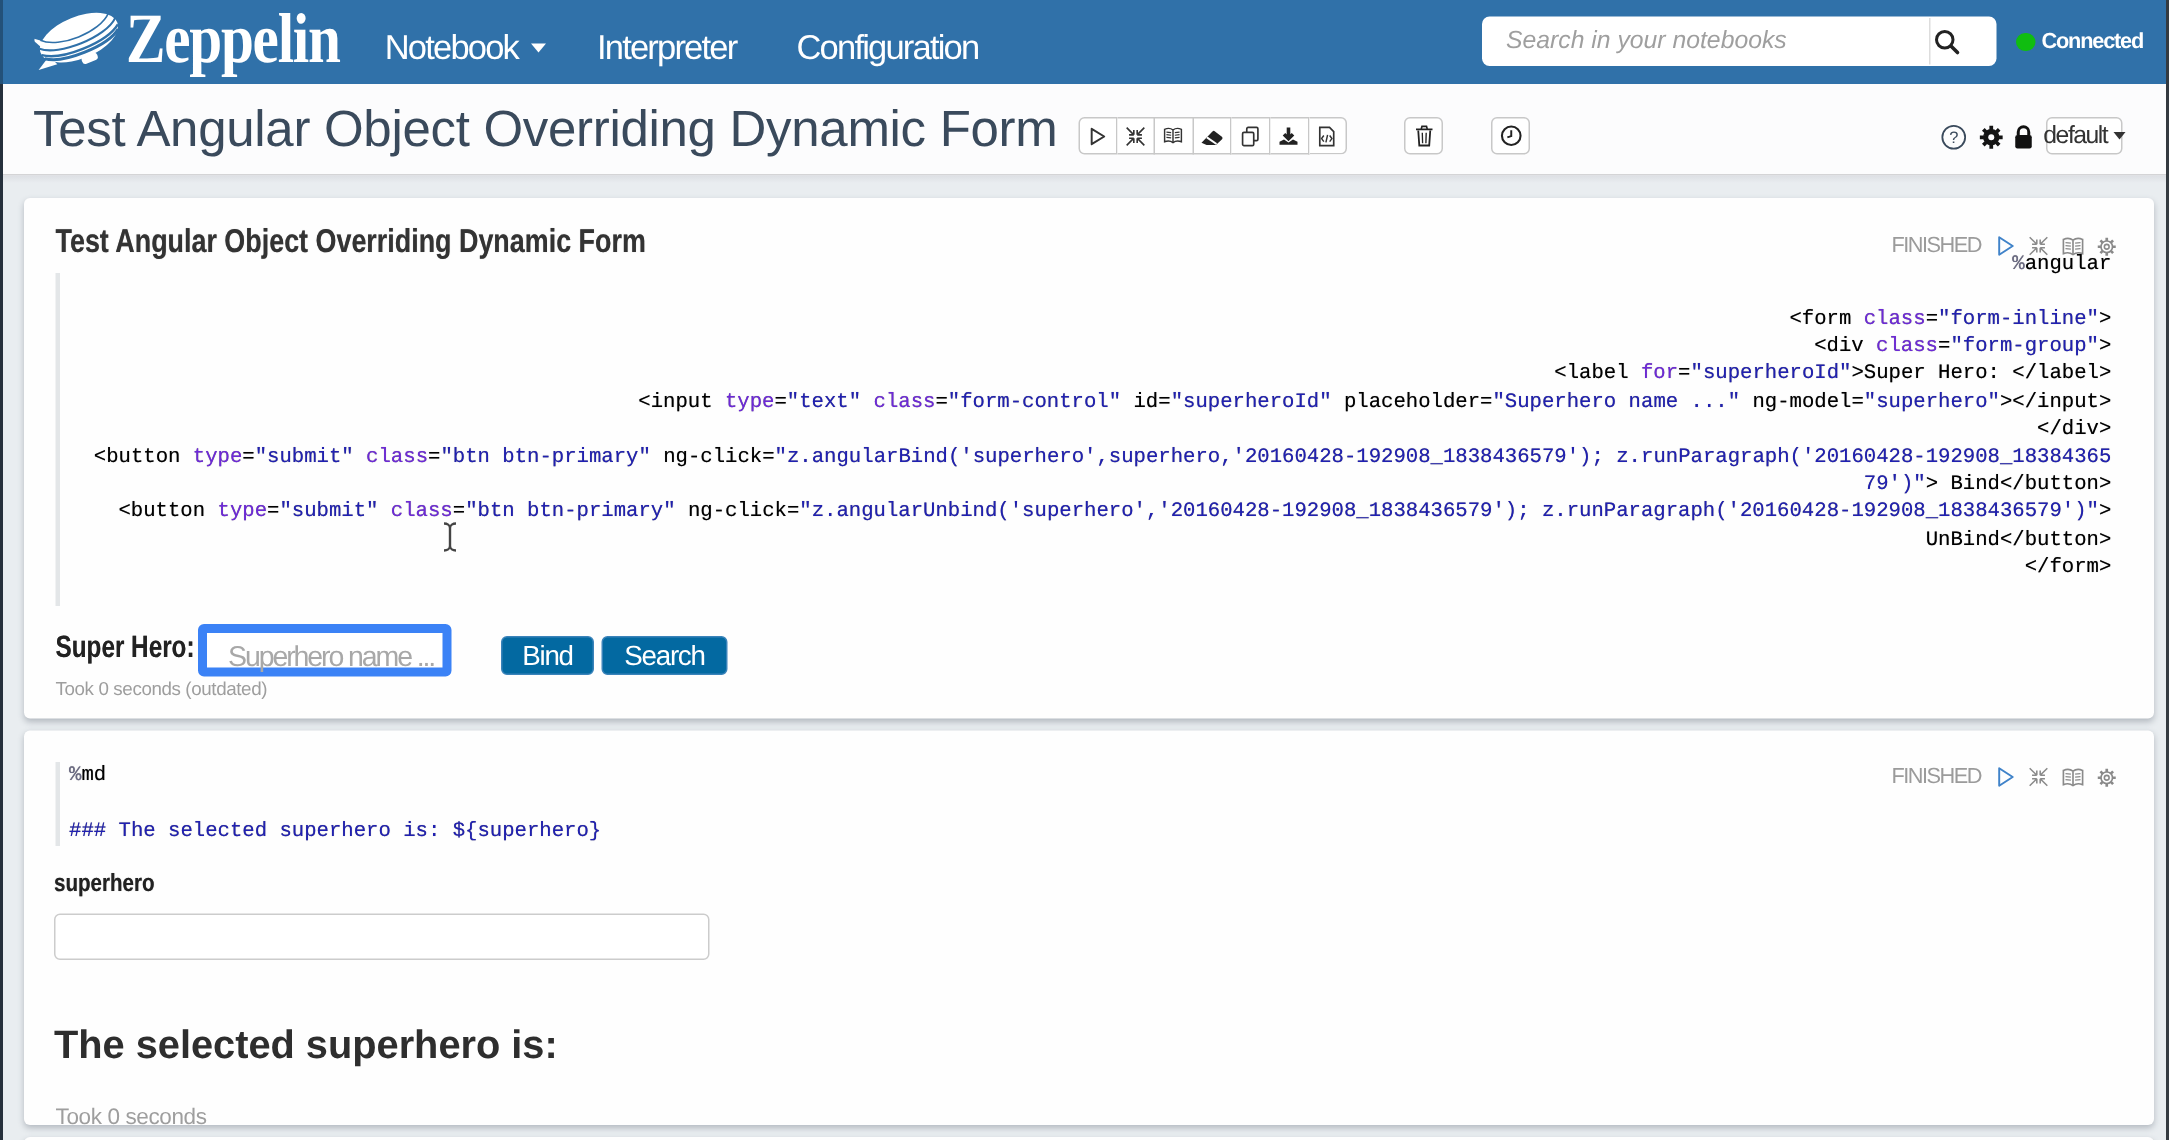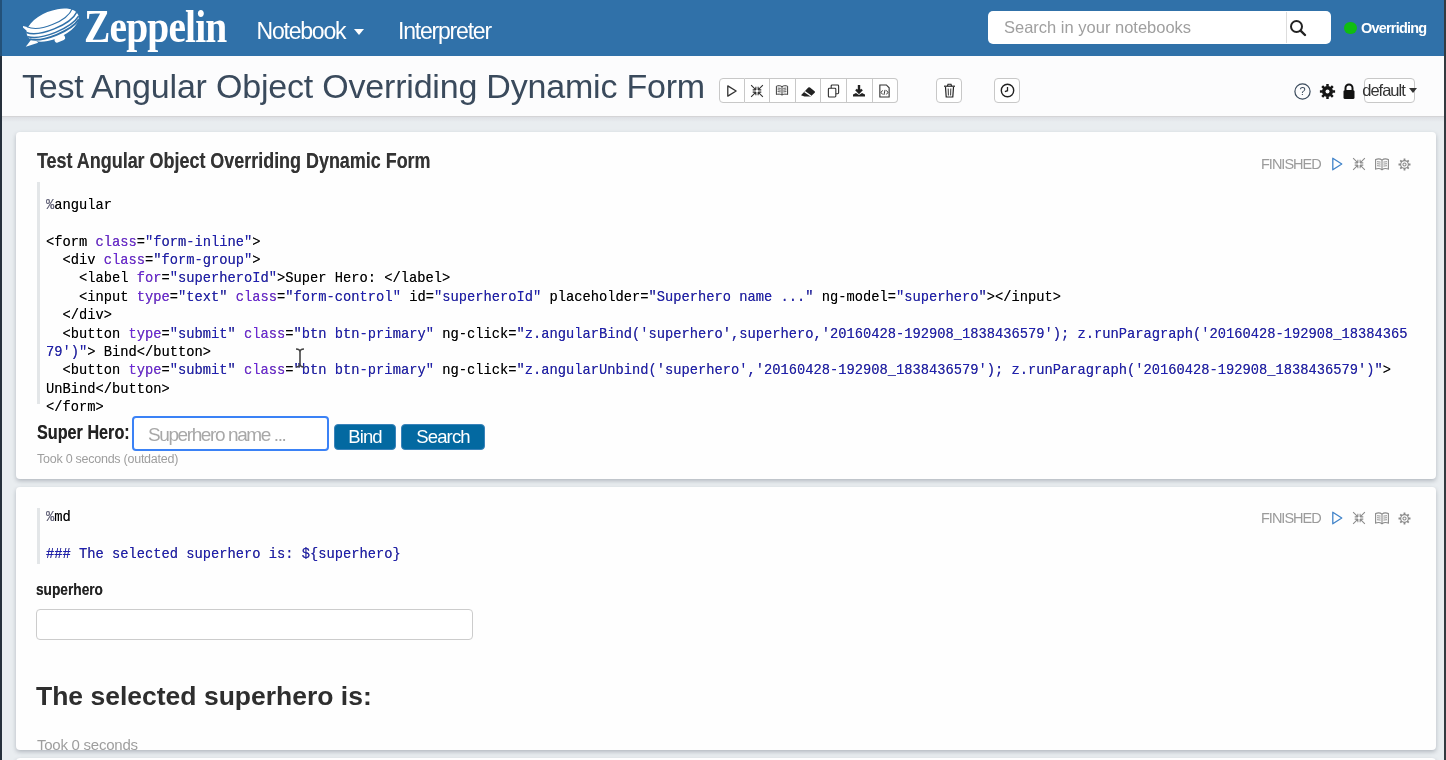--- a/index.html
+++ b/index.html
@@ -9,21 +9,21 @@
   background:#e9edf0; font-family:"Liberation Sans",sans-serif;
 }
 .abs { position:absolute; }
 
 #nav { position:absolute; left:0; top:0; width:1446px; height:68px; background:#3071a9; }
 #logo-text { position:absolute; left:84px; top:-1px; color:#fff; font-family:"Liberation Serif",serif;
   font-weight:bold; font-size:47px; transform:scaleX(0.84); transform-origin:0 0; letter-spacing:-1px; }
 .navlink { position:absolute; top:2.5px; height:56px; line-height:56px; color:#fff; font-size:23px; letter-spacing:-1.2px; }
 .caret { display:inline-block; width:0; height:0; border-left:5px solid transparent;
   border-right:5px solid transparent; border-top:6px solid #fff; vertical-align:middle; margin-left:7px; }
-#search { position:absolute; left:988px; top:11px; width:343px; height:33px; background:#fff; border-radius:5px; }
+#search { position:absolute; left:988px; top:11px; width:343px; height:33px; background:#fff; border-radius:5px;font-style:italic; }
 #search .ph { position:absolute; left:16px; top:0; line-height:33px; font-size:16.5px; color:#9f9f9f; }
 #search .div { position:absolute; left:298px; top:1px; width:1px; height:31px; background:#ddd; }
 #conn-dot { position:absolute; left:1344px; top:21.5px; width:12.5px; height:12.5px; border-radius:50%; background:#10bd10; }
 #conn-text { position:absolute; left:1361px; top:0; height:56px; line-height:56px; color:#fff; font-size:14.5px; font-weight:bold; letter-spacing:-0.8px; }
 
 #titlebar { position:absolute; left:0; top:56px; width:1446px; height:61px; background:#fcfcfd; border-bottom:1px solid #d4d4d6; }
 #titlebar2 { position:absolute; left:0; top:56px; width:1446px; height:61px; }
 #h1 { position:absolute; left:22px; top:11px; font-size:34px; letter-spacing:-0.2px; color:#3a4a5c; white-space:nowrap; }
 .btn { background:#fff; border:1px solid #c8c8c8; border-radius:4px; display:flex; align-items:center; justify-content:center; }
 #btngroup { position:absolute; left:719px; top:78px; height:25px; display:flex; }
@@ -48,21 +48,21 @@
 pre.code { position:absolute; left:46px; margin:0; font-family:"Liberation Mono",monospace;
   font-size:13.75px; line-height:18.36px; color:#000; text-shadow:0 0 0.45px rgba(0,0,0,0.55); }
 pre.code .a { color:#6d28d9; }
 pre.code .s { color:#2020b2; }
 pre.code .b { color:#2020b2; }
 pre.code .pc { color:#6b6b85; }
 .picons { position:absolute; display:flex; align-items:center; }
 .picons svg { display:block; }
 
 #lbl-sh { position:absolute; left:37px; top:420px; font-size:20.5px; font-weight:bold; color:#222; text-shadow:0 0 0.5px rgba(34,34,34,0.6); white-space:nowrap; transform:scaleX(0.79); transform-origin:0 0; }
-#inp1 { position:absolute; left:132px; top:416px; width:197px; height:34.5px; border:2px solid #3b82f6; border-radius:4px; background:#fff; }
+#inp1 { position:absolute; left:132px; top:416px; width:169px; height:34.5px; border:6px solid #3b82f6; border-radius:4px; background:#fff; }
 #inp1 span { position:absolute; left:14px; top:0; line-height:33px; font-size:19px; letter-spacing:-1.4px; color:#a8a8a8; }
 .bluebtn { position:absolute; top:424px; height:26px; background:#0369a1; border:1px solid #3a83ba; border-radius:4px;
   color:#fff; font-size:18.5px; letter-spacing:-0.85px; display:flex; align-items:center; justify-content:center; }
 #took1 { position:absolute; left:37px; top:452px; font-size:12.5px; letter-spacing:-0.25px; color:#9e9e9e; }
 
 #lbl-hero { position:absolute; left:36px; top:580px; font-size:16.5px; font-weight:bold; color:#222; text-shadow:0 0 0.5px rgba(34,34,34,0.6); white-space:nowrap; transform:scaleX(0.83); transform-origin:0 0; }
 #inp2 { position:absolute; left:36px; top:609px; width:437px; height:31px; border:1px solid #ccc; border-radius:4px; background:#fff; }
 #h3 { position:absolute; left:36px; top:681px; font-size:26.5px; font-weight:bold; color:#2e2e2e; }
 #took2 { position:absolute; left:37px; top:736px; font-size:15px; letter-spacing:-0.25px; color:#9e9e9e; }
 
@@ -81,30 +81,31 @@
       <path d="M3.6 24.5 C14 32.5 46 32.5 56.4 24.5" stroke="#3071a9" stroke-width="2" fill="none"></path>
       <path d="M2.6 21.5 C14 30 46 30 57.4 21.5" stroke="#3071a9" stroke-width="1.6" fill="none"></path>
       <path d="M2.8 17 C13 26.5 47 26.5 57.2 17" stroke="#3071a9" stroke-width="1.4" fill="none"></path>
       <path d="M5.5 12 C15 22 45 22 54.5 12" stroke="#3071a9" stroke-width="1.1" fill="none"></path>
       <rect x="26" y="33" width="11" height="5" rx="2.2" fill="#fff"></rect>
     </g>
   </svg>
   <div id="logo-text">Zeppelin</div>
   <div class="navlink" style="left:398px;">Interpreter</div>
   <div class="navlink" style="left:256.5px;">Notebook<span class="caret" style="margin-left:9px;"></span></div>
+  <div class="navlink" style="left:531px;">Configuration</div>
   <div id="search">
     <span class="ph">Search in your notebooks</span>
     <span class="div"></span>
     <svg width="20" height="20" viewBox="0 0 20 20" style="position:absolute;left:1299px;top:7px;left:300px;">
       <circle cx="8.5" cy="8.5" r="5.5" fill="none" stroke="#222" stroke-width="2"></circle>
       <line x1="12.8" y1="12.8" x2="17" y2="17" stroke="#222" stroke-width="2.4" stroke-linecap="round"></line>
     </svg>
   </div>
   <div id="conn-dot"></div>
-  <div id="conn-text">Overriding</div>
+  <div id="conn-text">Connected</div>
 </div>
 
 <div id="titlebar"></div>
 <div style="position:absolute;left:0;top:117px;width:1446px;height:5px;background:linear-gradient(#dddfe4,#e9edf0);"></div>
 <div id="titlebar2">
   <div id="h1">Test Angular Object Overriding Dynamic Form</div>
 </div>
 <div id="btngroup">
   <div class="gb">
       <svg width="13" height="14" viewBox="0 0 14 14">
@@ -226,21 +227,21 @@
       <circle cx="8" cy="8" r="4.1" stroke-width="1.2"></circle>
       <circle cx="8" cy="8" r="1.7" stroke-width="1.1"></circle>
       <g stroke-width="1.9">
         <path d="M8 3.9 L8 1.6 M8 12.1 L8 14.4 M3.9 8 L1.6 8 M12.1 8 L14.4 8"></path>
         <path d="M5.1 5.1 L3.5 3.5 M10.9 10.9 L12.5 12.5 M10.9 5.1 L12.5 3.5 M5.1 10.9 L3.5 12.5"></path>
       </g>
     </g>
   </svg>
 </div>
 <div class="codebar" style="top:182px; height:222px;"></div>
-<pre class="code" style="top:197px;"><span class="pc">%</span>angular
+<pre class="code" style="top:168px;text-align:right;"><span class="pc">%</span>angular
 
 &lt;form <span class="a">class</span>=<span class="s">"form-inline"</span>&gt;
   &lt;div <span class="a">class</span>=<span class="s">"form-group"</span>&gt;
     &lt;label <span class="a">for</span>=<span class="s">"superheroId"</span>&gt;Super Hero: &lt;/label&gt;
     &lt;input <span class="a">type</span>=<span class="s">"text"</span> <span class="a">class</span>=<span class="s">"form-control"</span> id=<span class="s">"superheroId"</span> placeholder=<span class="s">"Superhero name ..."</span> ng-model=<span class="s">"superhero"</span>&gt;&lt;/input&gt;
   &lt;/div&gt;
   &lt;button <span class="a">type</span>=<span class="s">"submit"</span> <span class="a">class</span>=<span class="s">"btn btn-primary"</span> ng-click=<span class="s">"z.angularBind('superhero',superhero,'20160428-192908_1838436579'); z.runParagraph('20160428-192908_18384365</span>
 <span class="s">79')"</span>&gt; Bind&lt;/button&gt;
   &lt;button <span class="a">type</span>=<span class="s">"submit"</span> <span class="a">class</span>=<span class="s">"btn btn-primary"</span> ng-click=<span class="s">"z.angularUnbind('superhero','20160428-192908_1838436579'); z.runParagraph('20160428-192908_1838436579')"</span>&gt;
 UnBind&lt;/button&gt;

